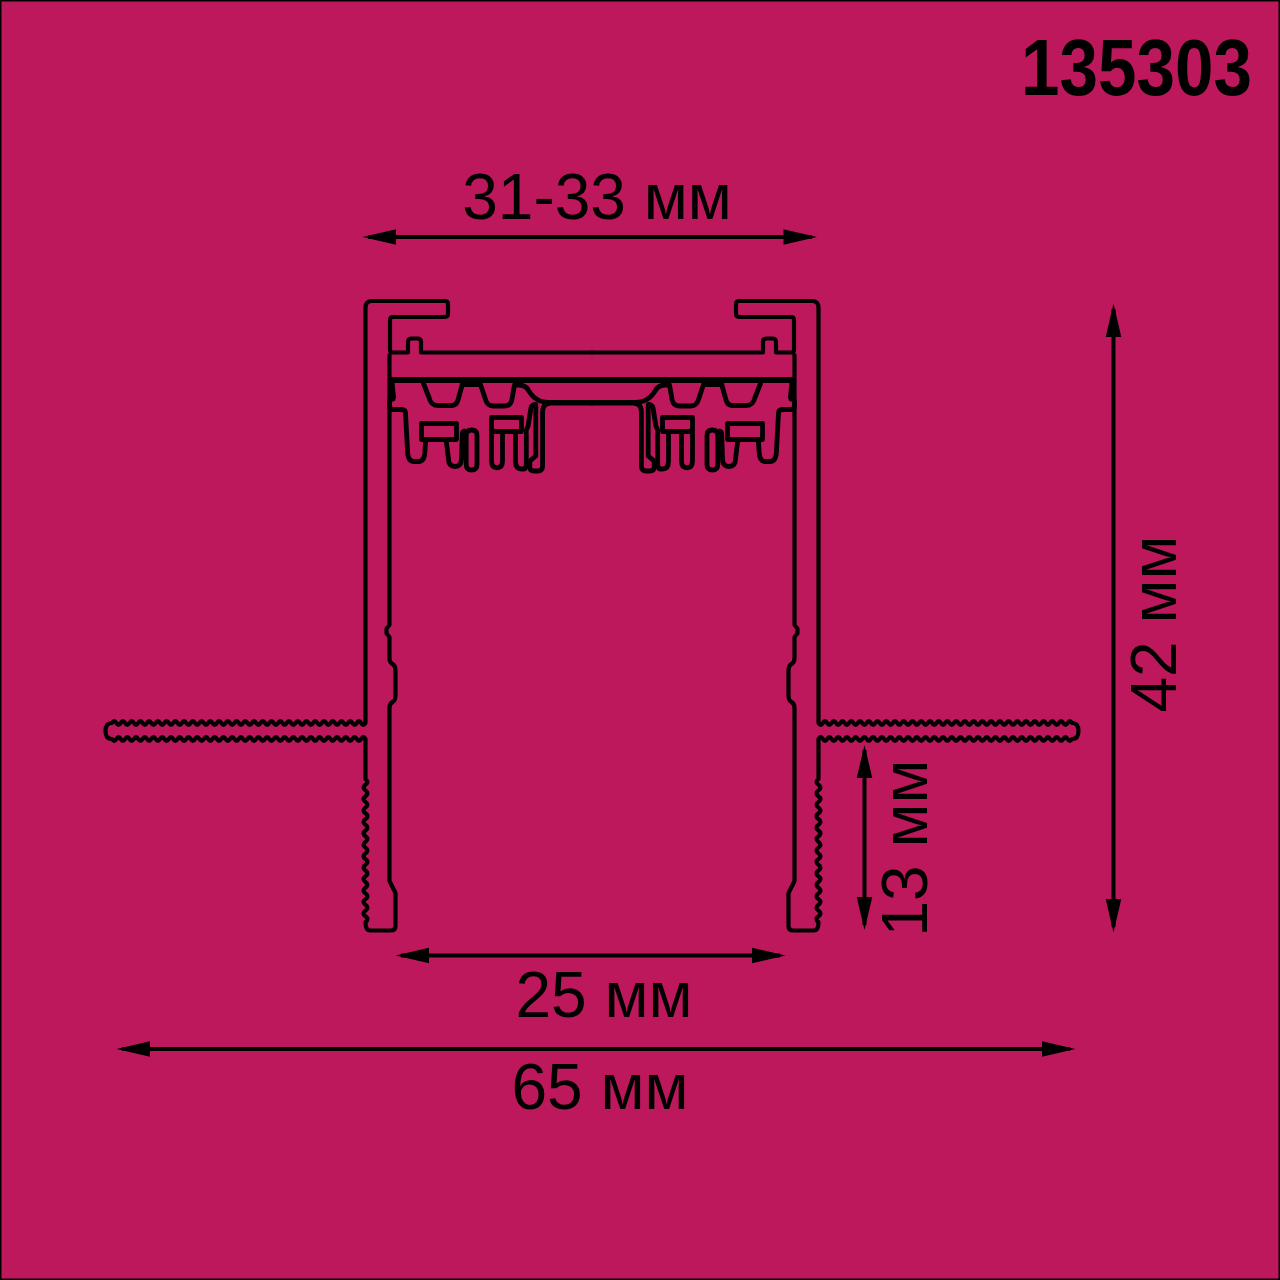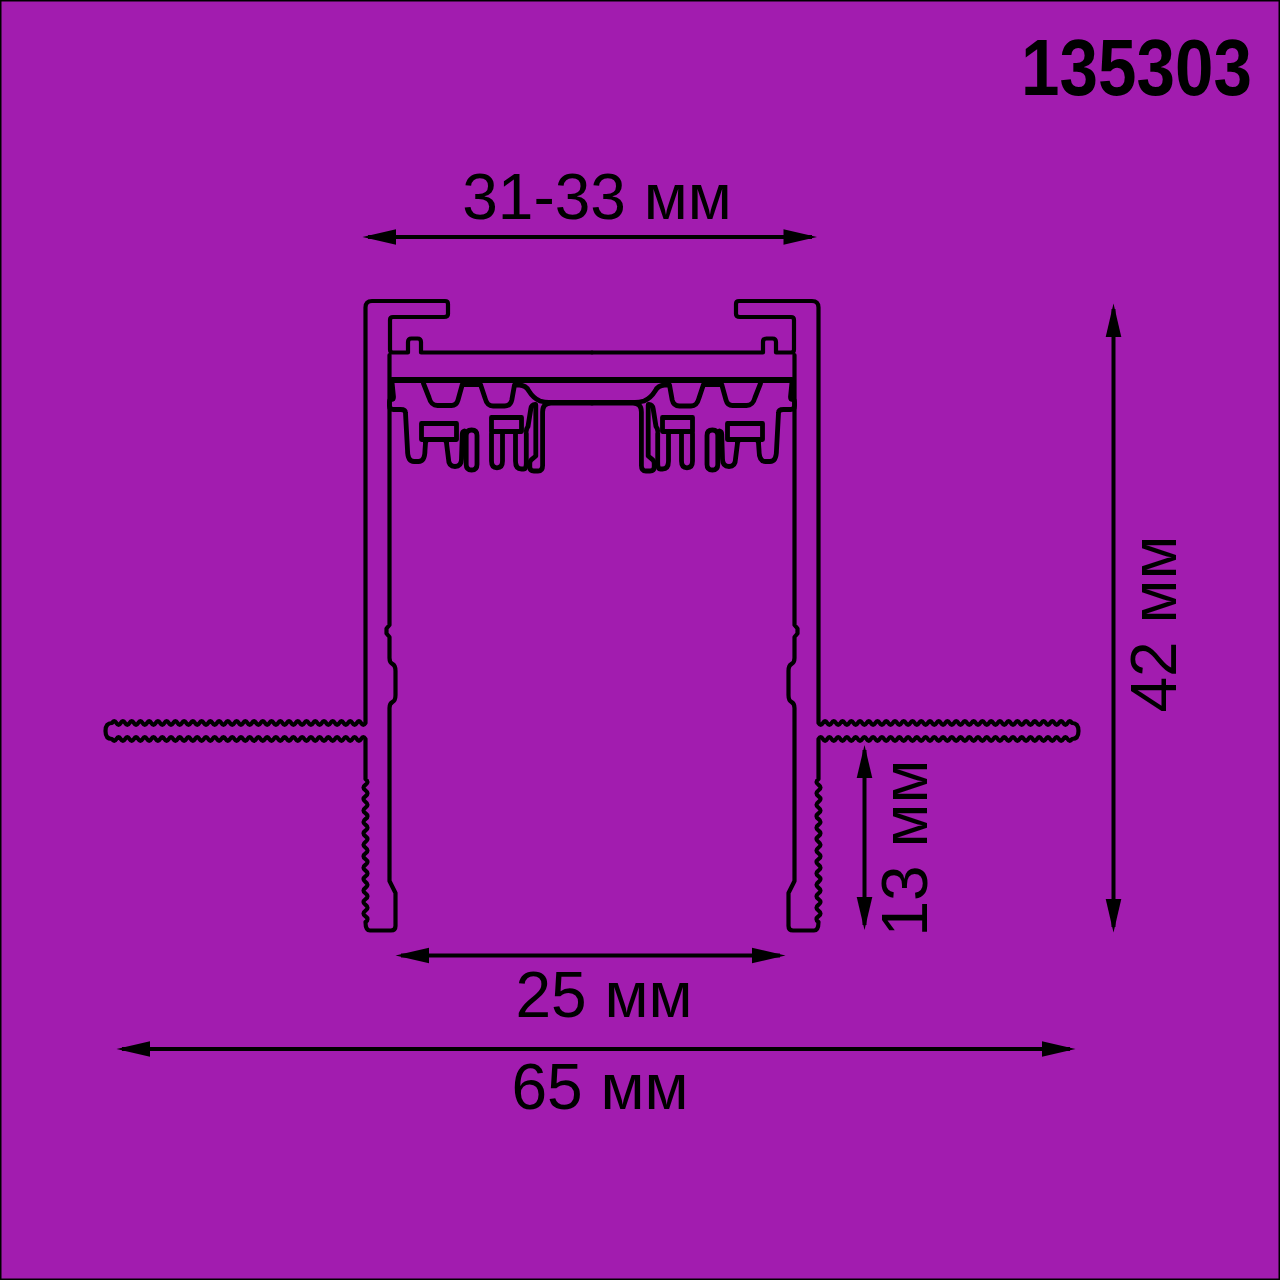--- a/index.html
+++ b/index.html
@@ -1,16 +1,16 @@
 <!DOCTYPE html>
 <html><head>
 <meta charset="utf-8">
 <style>
   html,body{margin:0;padding:0;background:#ffffff;}
-  .page{position:relative;width:1280px;height:1280px;background:#a21caf;
+  .page{position:relative;width:1280px;height:1280px;background:#be185d;
         font-family:"Liberation Sans", sans-serif;}
   svg{position:absolute;top:0;left:0;}
   text{font-family:"Liberation Sans", sans-serif;fill:#000;}
 </style>
 </head>
 <body>
 <div class="page">
 <svg width="1280" height="1280" viewBox="0 0 1280 1280">
 
   <rect x="0" y="0" width="1280" height="1280" fill="none" stroke="#000" stroke-width="3"></rect>

